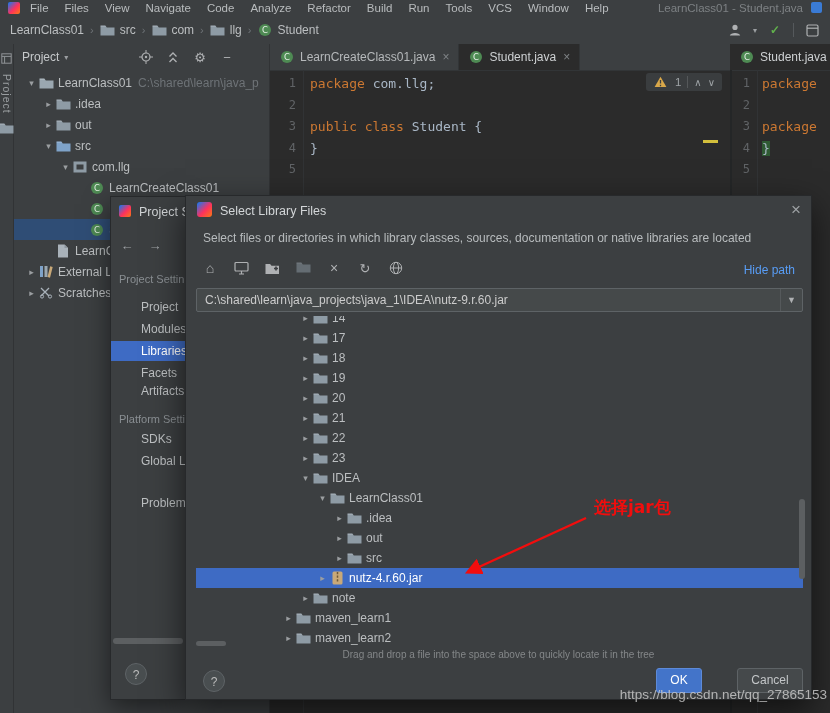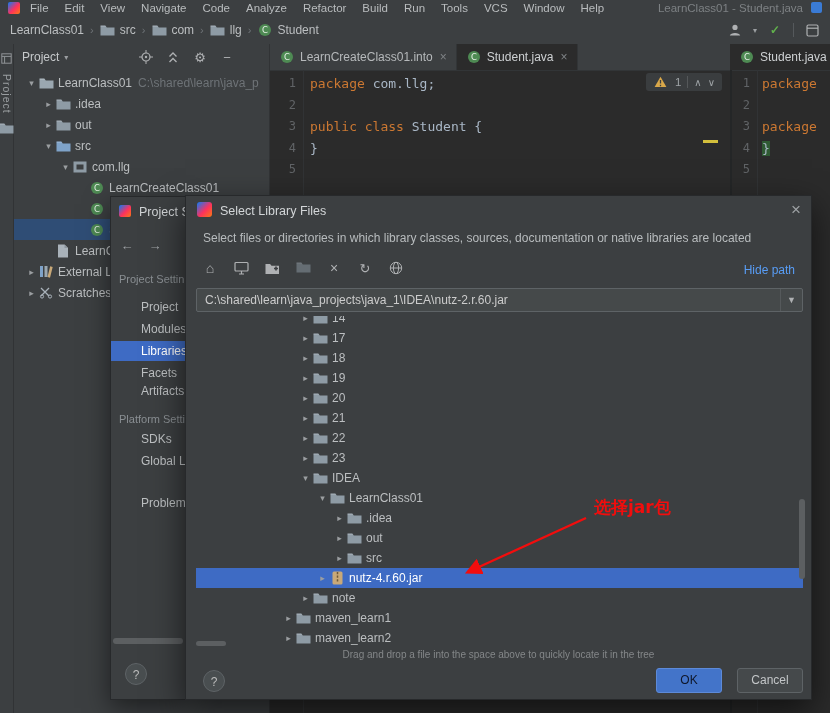--- a/index.html
+++ b/index.html
@@ -78,40 +78,40 @@
     box-sizing:border-box;display:flex;align-items:center;padding:0 28px 0 8px;color:#ccc;white-space:nowrap;overflow:hidden}
   .combo-arrow{position:absolute;top:93px;left:594px;width:21px;height:22px;display:flex;align-items:center;justify-content:center;
     color:#afb1b3;border-left:1px solid #55595b;font-size:9px}
   .slf-tree{position:absolute;top:120px;left:10px;width:607px;height:333px;overflow:hidden}
   .t-row{position:absolute;left:0;right:0;height:20px;display:flex;align-items:center;white-space:nowrap;color:#bcbfc1;box-sizing:border-box}
   .t-row.selected{background:#3e6bc4;color:#fff}
   .vthumb{position:absolute;left:613px;top:303px;width:6px;height:80px;background:#5c5f61;border-radius:3px;z-index:12}
   .slf-hthumb{left:10px;top:445px;width:30px;height:5px}
   .slf-hint{position:absolute;top:453px;left:0;right:0;text-align:center;font-size:10px;color:#848789}
   .btn{position:absolute;height:25px;border-radius:3px;text-align:center;line-height:23px;font-size:12px;box-sizing:border-box}
-  .btn-ok{left:470px;top:472px;width:66px;background:#4374c9;border:1px solid #5d8ad8;color:#0f172a}
+  .btn-ok{left:470px;top:472px;width:46px;background:#4374c9;border:1px solid #5d8ad8;color:#ffffff}
   .btn-cancel{left:551px;top:472px;width:66px;background:#45494b;border:1px solid #5e6366;color:#c3c6c8}
   .slf-help{left:17px;top:474px}
   .anno-svg{position:absolute;left:0;top:0;width:627px;height:505px;pointer-events:none;z-index:14}
   .anno-text{position:absolute;left:408px;top:300px;color:#f20d0d;font-size:17px;font-weight:bold;z-index:15;
     font-family:"DejaVu Sans","Liberation Sans",sans-serif}
   .watermark{position:absolute;right:3px;top:687px;font-size:13.5px;color:rgba(200,200,200,.85);z-index:40;white-space:nowrap}
 </style>
 </head>
 <body>
 
 <div class="window">
 
   <div class="menubar">
     <span id="menu-logo"><span class="icon">
           <span style="display:inline-block;width:12px;height:12px;border-radius:2px;background:linear-gradient(135deg,#087cfa 0%,#fe315d 55%,#f97a12 100%)"></span>
         </span></span>
     <div class="menu-items" id="menu-items">
         <span class="menu-item">File</span>
-        <span class="menu-item">Edit</span>
+        <span class="menu-item">Files</span>
         <span class="menu-item">View</span>
         <span class="menu-item">Navigate</span>
         <span class="menu-item">Code</span>
         <span class="menu-item">Analyze</span>
         <span class="menu-item">Refactor</span>
         <span class="menu-item">Build</span>
         <span class="menu-item">Run</span>
         <span class="menu-item">Tools</span>
         <span class="menu-item">VCS</span>
         <span class="menu-item">Window</span>
@@ -350,21 +350,21 @@
 
   <div class="editor-area">
     <div class="tabbar">
       <span id="left-tabs"><span class="tab">
             <span class="icon">
               <svg width="14" height="14" viewBox="0 0 14 14">
                 <circle cx="7" cy="7" r="6" fill="#4E8A53"></circle>
                 <text x="7" y="10.2" font-size="8.5" fill="#e8f0e8" text-anchor="middle" font-family="DejaVu Sans, sans-serif">C</text>
               </svg>
             </span>
-            <span>LearnCreateClass01.into</span>
+            <span>LearnCreateClass01.java</span>
             <span class="x">×</span>
           </span><span class="tab active">
             <span class="icon">
               <svg width="14" height="14" viewBox="0 0 14 14">
                 <circle cx="7" cy="7" r="6" fill="#4E8A53"></circle>
                 <text x="7" y="10.2" font-size="8.5" fill="#e8f0e8" text-anchor="middle" font-family="DejaVu Sans, sans-serif">C</text>
               </svg>
             </span>
             <span>Student.java</span>
             <span class="x">×</span>
@@ -487,21 +487,21 @@
         <span class="icon">
           <svg width="14" height="14" viewBox="0 0 14 14">
             <circle cx="7" cy="7" r="5.7" fill="none" stroke="#afb1b3"></circle>
             <ellipse cx="7" cy="7" rx="2.6" ry="5.7" fill="none" stroke="#afb1b3"></ellipse>
             <path d="M1.5 7h11" stroke="#afb1b3"></path>
           </svg>
         </span>
       </div>
     <span class="hide-path">Hide path</span>
     <div class="slf-combo">
-      <span>C:\shared\learn\java_projects\java_1\IDEA\nutz-2.r.60.jar</span>
+      <span>C:\shared\learn\java_projects\java_1\IDEA\nutz-9.r.60.jar</span>
     </div>
     <div class="combo-arrow">▼</div>
     <div class="slf-tree" id="slf-tree">
         <div class="t-row" style="top: -8px; padding-left: 103px;">
           <span class="chev">▸</span>
           <span class="icon">
             <svg width="15" height="12" viewBox="0 0 15 12">
               <path fill="#8E9BA5" d="M0.5 1.5h4.8l1.5 2h7.7v8H0.5z"></path>
               <path fill="rgba(255,255,255,0.15)" d="M0.5 1.5h4.8l1.1 1.5H0.5z"></path>
             </svg>
@@ -679,13 +679,14 @@
       <defs>
         <marker id="arrhead" viewBox="0 0 10 10" refX="8" refY="5" markerWidth="7" markerHeight="7" orient="auto">
           <path d="M0 0 L10 5 L0 10 z" fill="#f20d0d"></path>
         </marker>
       </defs>
       <line x1="400" y1="322" x2="282" y2="376" stroke="#f20d0d" stroke-width="2.4" marker-end="url(#arrhead)"></line>
     </svg>
     <div class="anno-text" id="anno-text" style="color: rgb(242, 13, 13);">选择jar包</div>
   </div>
 
+  <div class="watermark">https://blog.csdn.net/qq_27865153</div>
 </div>
 
 </body></html>

